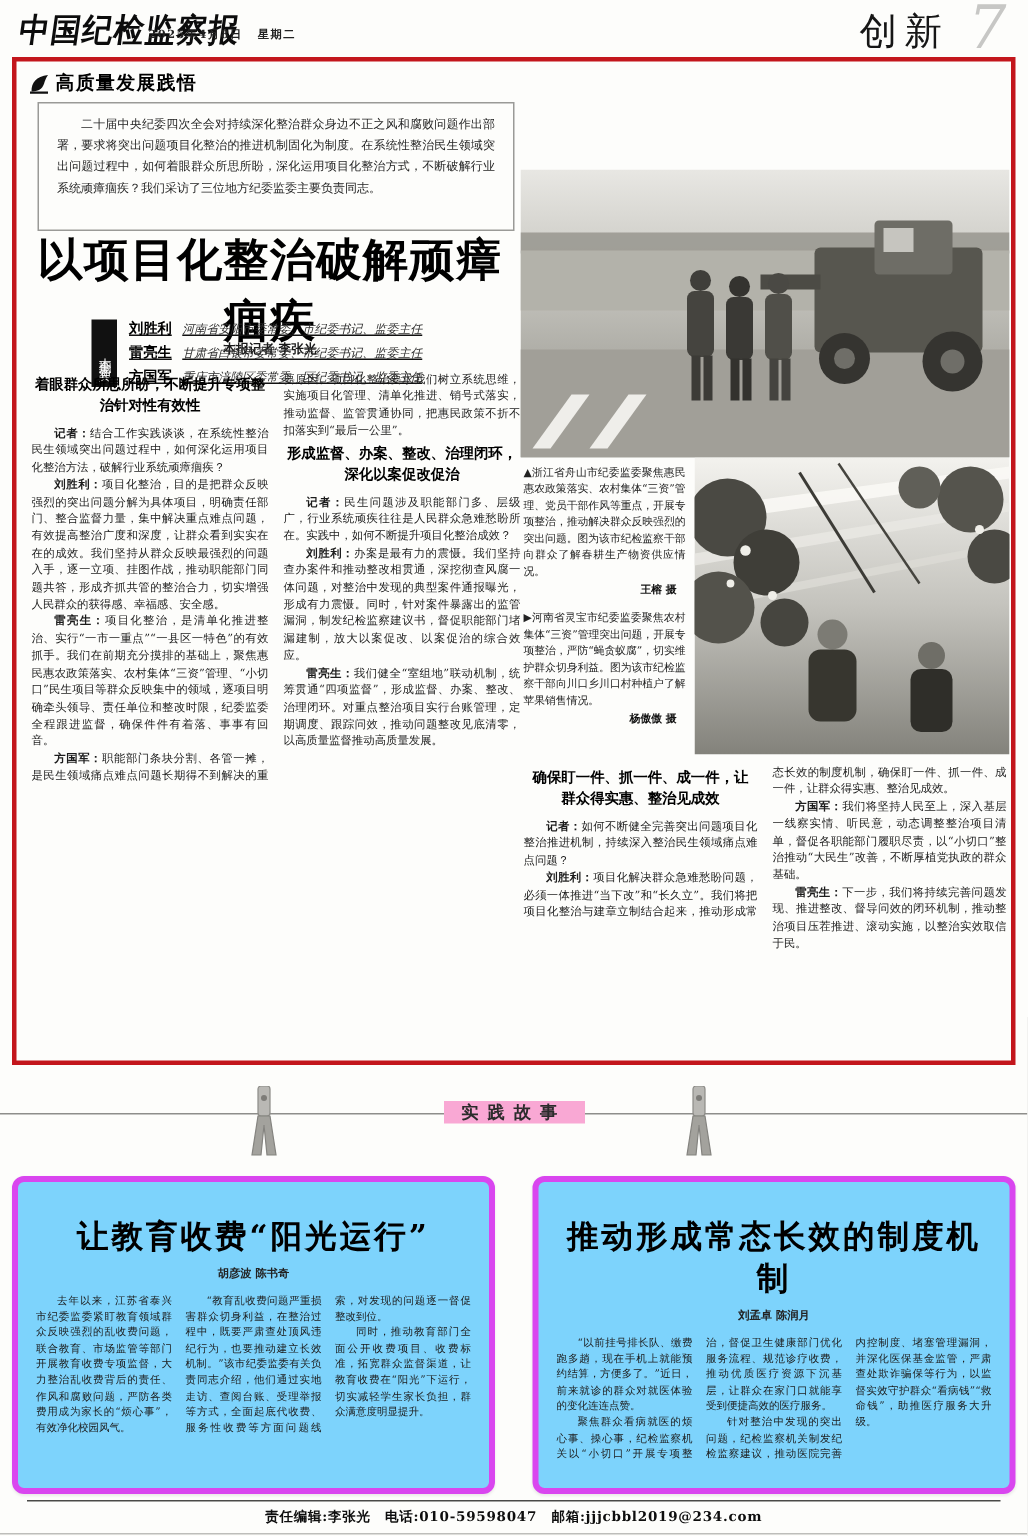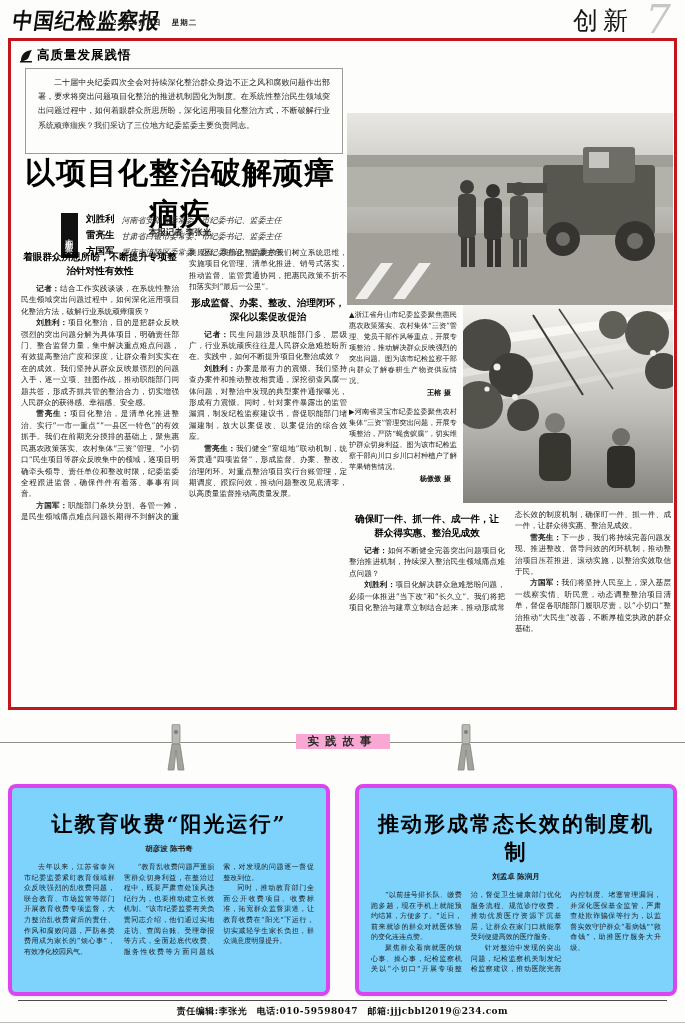--- a/index.html
+++ b/index.html
@@ -24,21 +24,21 @@
              border:1px solid #9a9a97;padding:7px 12px;}
   .intro-box p{margin:0;font-size:8px;line-height:14.2px;text-align:justify;text-indent:2em;color:#1f1f1f;}
   .headline{position:absolute;left:0;top:112px;width:338px;text-align:center;
             font-size:30px;font-weight:900;letter-spacing:1px;color:#000;margin:0;}
   .byline{position:absolute;left:0;top:156px;width:338px;text-align:center;
           font-size:8.5px;font-weight:bold;color:#1a1a1a;margin-top:30px;}
   .guests{position:absolute;left:50px;top:172px;width:266px;display:flex;gap:8px;align-items:stretch;}
   .guest-label{flex:0 0 15px;background:#111;color:#fff;writing-mode:vertical-rl;
                font-size:8.5px;letter-spacing:2px;display:flex;align-items:center;justify-content:center;padding:2px 1px;}
   .guest-rows{display:flex;flex-direction:column;justify-content:center;gap:3px;}
-  .guest-row{display:flex;gap:7px;align-items:flex-end;white-space:nowrap;}
+  .guest-row{display:flex;gap:7px;align-items:center;white-space:nowrap;text-decoration:underline;}
   .guest-name{font-size:9.5px;font-weight:900;color:#000;}
   .guest-title{font-size:8px;font-style:italic;color:#2e2e2e;}
 
   .colsA{position:absolute;left:10px;top:206px;width:326px;height:452px;columns:2;column-gap:10px;overflow:hidden;}
   .colsB{position:absolute;left:338px;top:468px;width:322px;height:190px;columns:2;column-gap:10px;overflow:hidden;}
   .body-p{font-size:7.6px;line-height:11.4px;text-align:justify;text-indent:2em;margin:0;color:#1c1c1c;}
   .lead{font-weight:bold;}
   .col-head{font-size:9.6px;line-height:14px;font-weight:900;text-align:center;margin:3px 2px 5px;color:#000;break-inside:avoid;}
 
   .photo1{position:absolute;left:336px;top:72px;width:326px;height:192px;}
@@ -210,22 +210,22 @@
         <p class="body-p"><b class="lead">方国军：</b>职能部门条块分割、各管一摊，是民生领域痛点难点问题长期得不到解决的重要原因。项目化整治要求我们树立系统思维，实施项目化管理、清单化推进、销号式落实，推动监督、监管贯通协同，把惠民政策不折不扣落实到“最后一公里”。</p>
         <h4 class="col-head">形成监督、办案、整改、治理闭环，深化以案促改促治</h4>
         <p class="body-p"><b class="lead">记者：</b>民生问题涉及职能部门多、层级广，行业系统顽疾往往是人民群众急难愁盼所在。实践中，如何不断提升项目化整治成效？</p>
         <p class="body-p"><b class="lead">刘胜利：</b>办案是最有力的震慑。我们坚持查办案件和推动整改相贯通，深挖彻查风腐一体问题，对整治中发现的典型案件通报曝光，形成有力震慑。同时，针对案件暴露出的监管漏洞，制发纪检监察建议书，督促职能部门堵漏建制，放大以案促改、以案促治的综合效应。</p>
         <p class="body-p"><b class="lead">雷亮生：</b>我们健全“室组地”联动机制，统筹贯通“四项监督”，形成监督、办案、整改、治理闭环。对重点整治项目实行台账管理，定期调度、跟踪问效，推动问题整改见底清零，以高质量监督推动高质量发展。</p>
       </div>
     <div class="colsB">
         <h4 class="col-head">确保盯一件、抓一件、成一件，让群众得实惠、整治见成效</h4>
         <p class="body-p"><b class="lead">记者：</b>如何不断健全完善突出问题项目化整治推进机制，持续深入整治民生领域痛点难点问题？</p>
         <p class="body-p"><b class="lead">刘胜利：</b>项目化解决群众急难愁盼问题，必须一体推进“当下改”和“长久立”。我们将把项目化整治与建章立制结合起来，推动形成常态长效的制度机制，确保盯一件、抓一件、成一件，让群众得实惠、整治见成效。</p>
+        <p class="body-p"><b class="lead">方国军：</b>我们将坚持人民至上，深入基层一线察实情、听民意，动态调整整治项目清单，督促各职能部门履职尽责，以“小切口”整治推动“大民生”改善，不断厚植党执政的群众基础。</p>
         <p class="body-p"><b class="lead">雷亮生：</b>下一步，我们将持续完善问题发现、推进整改、督导问效的闭环机制，推动整治项目压茬推进、滚动实施，以整治实效取信于民。</p>
-        <p class="body-p"><b class="lead">方国军：</b>我们将坚持人民至上，深入基层一线察实情、听民意，动态调整整治项目清单，督促各职能部门履职尽责，以“小切口”整治推动“大民生”改善，不断厚植党执政的群众基础。</p>
       </div>
   </div>
 
   <div class="divider-line"></div>
   <div class="divider-label">实践故事</div>
 
   <svg class="clip clip-1" width="20" height="48" viewBox="0 0 20 48">
     <rect x="6" y="0" width="8" height="20" rx="2" fill="#b9b8b4" stroke="#8c8b87" stroke-width="0.8"></rect>
     <circle cx="10" cy="8" r="2" fill="#7d7c78"></circle>
     <polygon points="6,20 2,46 8,46 10,26 12,46 18,46 14,20" fill="#a3a29d" stroke="#84837f" stroke-width="0.8"></polygon>

